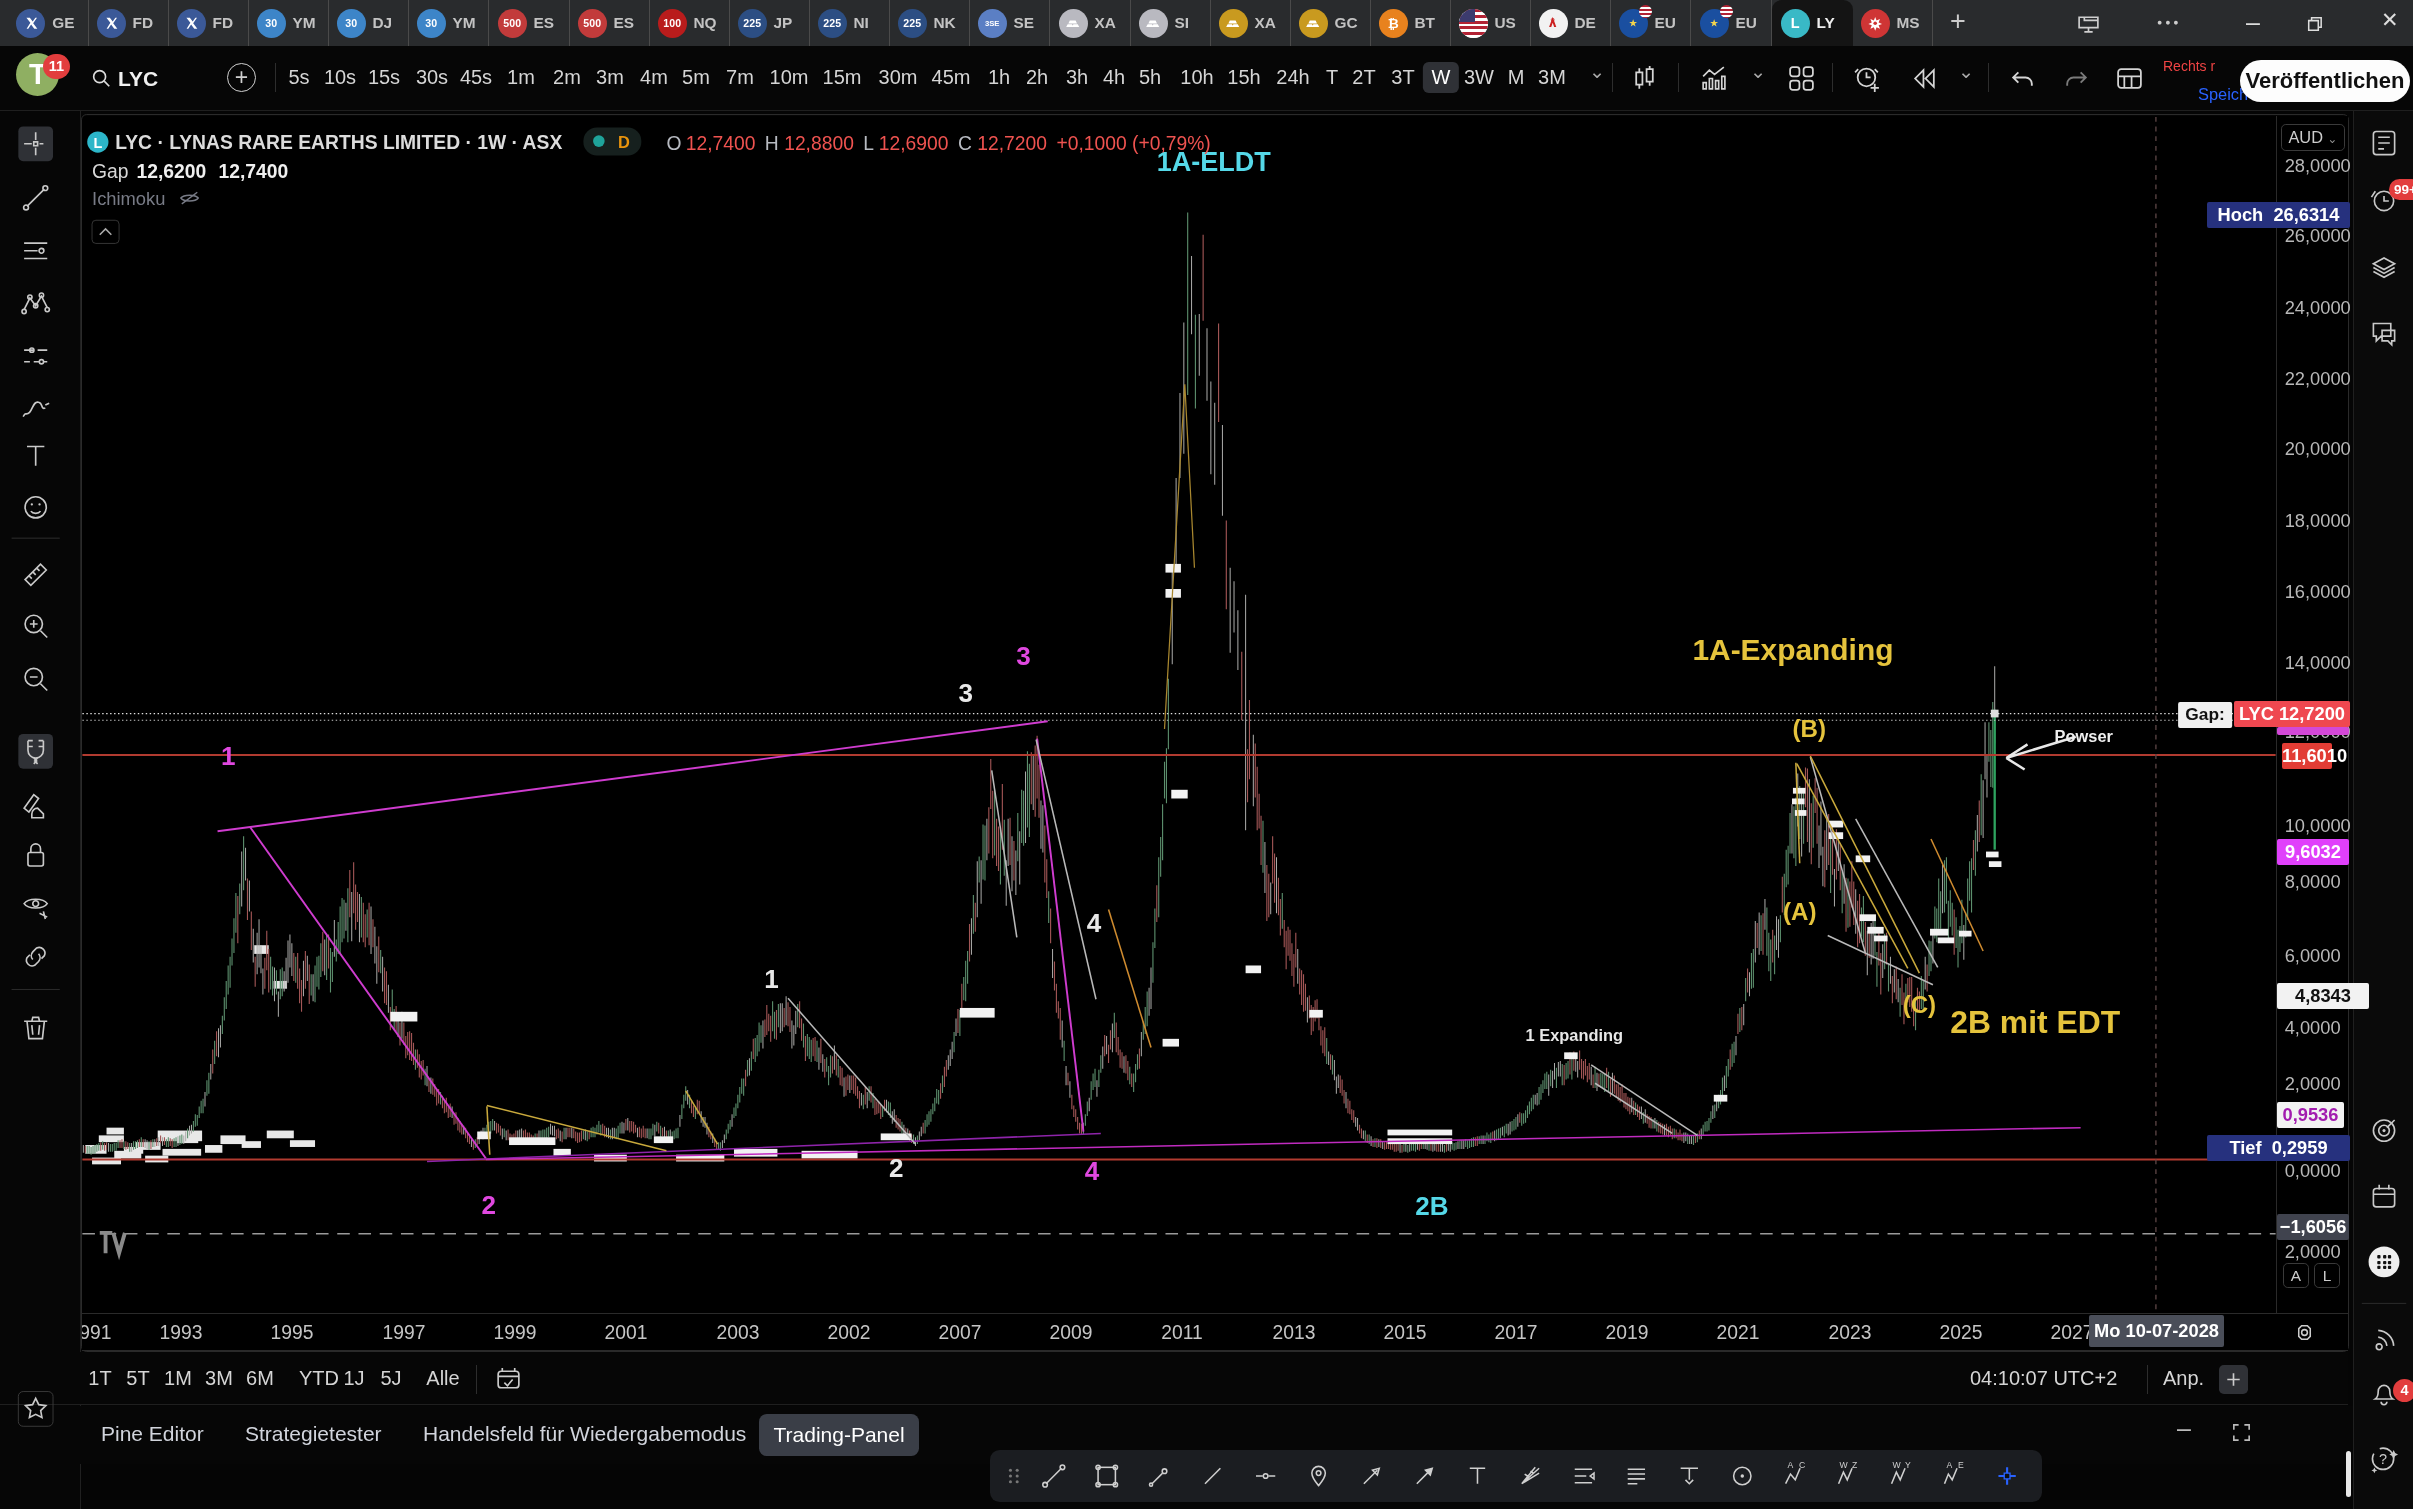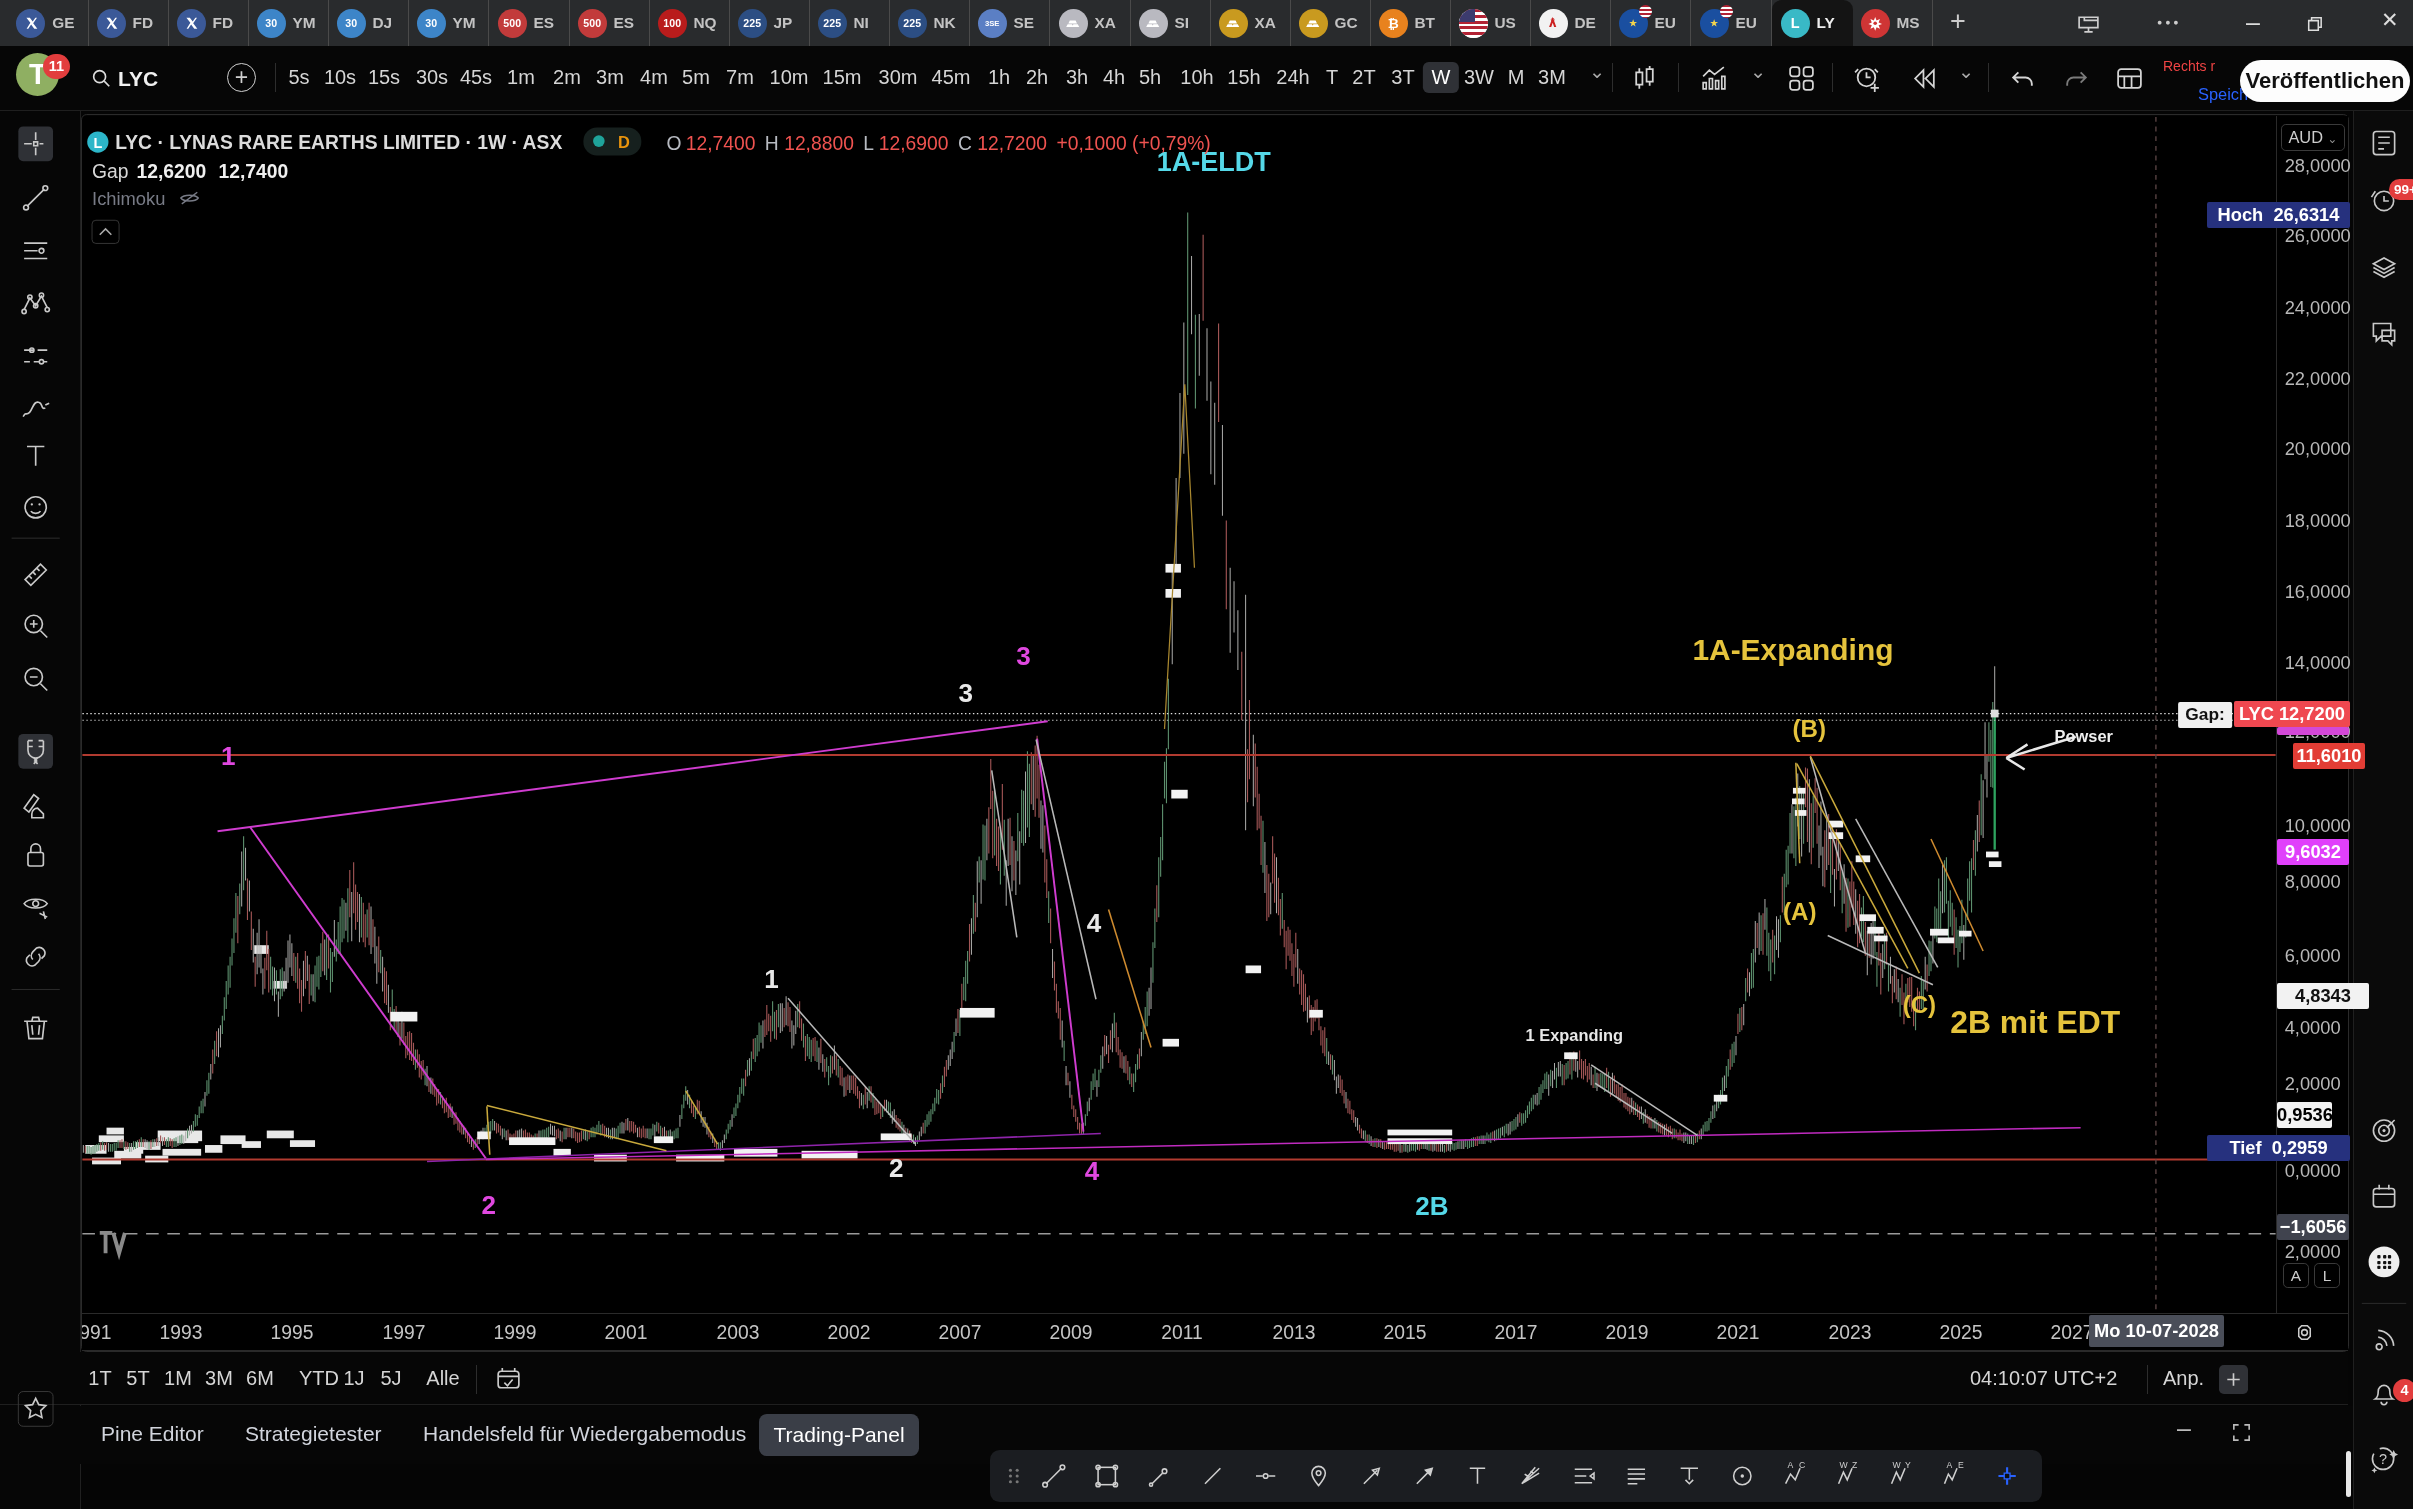--- a/index.html
+++ b/index.html
@@ -587,24 +587,24 @@
       <div class="pl" style="top:699px">10,0000</div>
       <div class="pl" style="top:755px">8,0000</div>
       <div class="pl" style="top:829px">6,0000</div>
       <div class="pl" style="top:901px">4,0000</div>
       <div class="pl" style="top:957px">2,0000</div>
       <div class="pl" style="top:1044px">0,0000</div>
       <div class="pl" style="top:1125px">2,0000</div>
       <div class="plbl" style="top:86px;left:-70px;width:143px;background:#26317e">Hoch&nbsp;&nbsp;26,6314</div>
       <div class="plbl" style="top:585px;left:-43px;width:116px;background:#ef4850">LYC&nbsp;12,7200</div>
       <div class="plbl" style="top:611px;left:0;width:72px;height:7.7px;background:#d348d8"></div>
-      <div class="plbl" style="top:627px;left:16px;width:72px;background:#e23d35">11,6010</div>
+      <div class="plbl" style="top:627px;left:5px;width:50px;background:#e23d35">11,6010</div>
       <div class="plbl" style="top:723px;left:0;width:72px;background:#e040fb">9,6032</div>
       <div class="plbl" style="top:867px;left:0;width:92px;background:#f2f2f2;color:#111">4,8343</div>
-      <div class="plbl" style="top:986px;left:0;width:55px;background:#f2f2f2;color:#000000">0,9536</div>
+      <div class="plbl" style="top:986px;left:0;width:67px;background:#f2f2f2;color:#a21caf">0,9536</div>
       <div class="plbl" style="top:1019px;left:-70px;width:143px;background:#26317e">Tief&nbsp;&nbsp;0,2959</div>
       <div class="plbl" style="top:1098px;left:0;width:72px;background:#40434e">−1,6056</div>
       <div class="ab" style="left:5.8px">A</div>
       <div class="ab" style="left:37px">L</div>
     </div>
     <div id="dateaxis">
       <div class="dl" style="left:99px">1993</div>
       <div class="dl" style="left:210px">1995</div>
       <div class="dl" style="left:322px">1997</div>
       <div class="dl" style="left:433px">1999</div>

